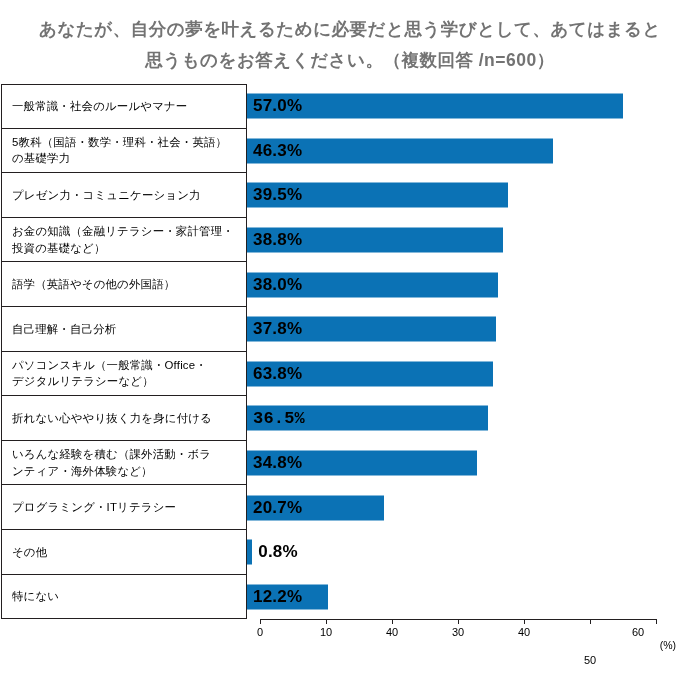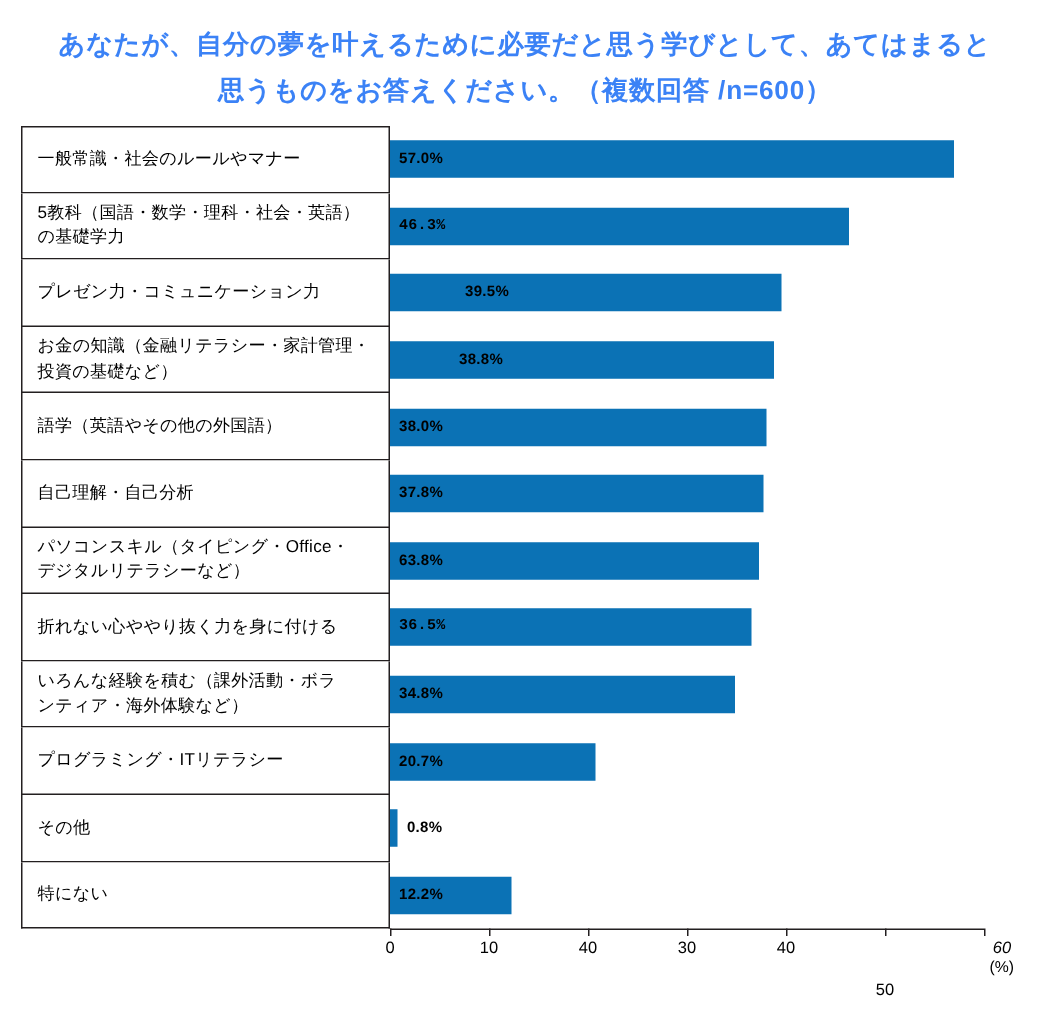--- a/index.html
+++ b/index.html
@@ -23,30 +23,30 @@
   #title {
     position: absolute;
     left: 0;
     top: 14px;
     width: 700px;
     text-align: center;
     font-size: 17.5px;
     font-weight: bold;
     line-height: 1.75;
     letter-spacing: 0.5px;
-    color: #3b82f6;
+    color: #737373;
   }
   #title .line {
     display: block;
     white-space: nowrap;
   }
   
   #chart {
     position: absolute;
-    left: 14px;
+    left: 1px;
     top: 84px;
     width: 672px;
     height: 580px;
   }
   .rows {
     position: absolute;
     left: 0;
     top: 0;
     width: 672px;
   }
@@ -85,21 +85,21 @@
     left: 0;
     top: 50%;
     transform: translateY(-50%);
     height: 25px;
     background: #0b72b5;
   }
   .bar-label {
     position: absolute;
     top: 50%;
     transform: translateY(-50%);
-    font-size: 10px;
+    font-size: 17px;
     font-weight: bold;
     color: #000;
     white-space: nowrap;
     letter-spacing: 0.2px;
   }
   
   #axis {
     position: absolute;
     left: 260px;
     top: 619px;
@@ -157,39 +157,39 @@
             <div class="bar" style="width: 376.2px; background: rgb(11, 114, 181);"></div>
             <div class="bar-label" style="left: 6px;">57.0%</div>
           </div>
         </div>
         <div class="row">
           <div class="cat-cell">
             <div><span>5教科（国語・数学・理科・社会・英語）</span><br><span>の基礎学力</span></div>
           </div>
           <div class="plot-cell">
             <div class="bar" style="width: 305.58px; background: rgb(11, 114, 181);"></div>
-            <div class="bar-label" style="left: 6px; font-family: Liberation Mono, monospace;">46.3%</div>
+            <div class="bar-label" style="left: 6px;">46.3%</div>
           </div>
         </div>
         <div class="row">
           <div class="cat-cell">
             <div><span>プレゼン力・コミュニケーション力</span></div>
           </div>
           <div class="plot-cell">
             <div class="bar" style="width: 260.7px; background: rgb(11, 114, 181);"></div>
-            <div class="bar-label" style="left: 6px; margin-left: 44px;">39.5%</div>
+            <div class="bar-label" style="left: 6px;">39.5%</div>
           </div>
         </div>
         <div class="row">
           <div class="cat-cell">
             <div><span>お金の知識（金融リテラシー・家計管理・</span><br><span>投資の基礎など）</span></div>
           </div>
           <div class="plot-cell">
             <div class="bar" style="width: 256.08px; background: rgb(11, 114, 181);"></div>
-            <div class="bar-label" style="left: 6px; margin-left: 40px;">38.8%</div>
+            <div class="bar-label" style="left: 6px;">38.8%</div>
           </div>
         </div>
         <div class="row">
           <div class="cat-cell">
             <div><span>語学（英語やその他の外国語）</span></div>
           </div>
           <div class="plot-cell">
             <div class="bar" style="width: 250.8px; background: rgb(11, 114, 181);"></div>
             <div class="bar-label" style="left: 6px;">38.0%</div>
           </div>
@@ -198,21 +198,21 @@
           <div class="cat-cell">
             <div><span>自己理解・自己分析</span></div>
           </div>
           <div class="plot-cell">
             <div class="bar" style="width: 249.48px; background: rgb(11, 114, 181);"></div>
             <div class="bar-label" style="left: 6px;">37.8%</div>
           </div>
         </div>
         <div class="row">
           <div class="cat-cell">
-            <div><span>パソコンスキル（タイピング・Office・</span><br><span>デジタルリテラシーなど）</span></div>
+            <div><span>パソコンスキル（一般常識・Office・</span><br><span>デジタルリテラシーなど）</span></div>
           </div>
           <div class="plot-cell">
             <div class="bar" style="width: 245.52px; background: rgb(11, 114, 181);"></div>
             <div class="bar-label" style="left: 6px;">63.8%</div>
           </div>
         </div>
         <div class="row">
           <div class="cat-cell">
             <div><span>折れない心ややり抜く力を身に付ける</span></div>
           </div>
@@ -269,16 +269,16 @@
       <div class="tick-label" style="left: 66px;">10</div>
       <div class="tick" style="left: 132px;"></div>
       <div class="tick-label" style="left: 132px;">40</div>
       <div class="tick" style="left: 198px;"></div>
       <div class="tick-label" style="left: 198px; text-align: center;">30</div>
       <div class="tick" style="left: 264px;"></div>
       <div class="tick-label" style="left: 264px;">40</div>
       <div class="tick" style="left: 330px;"></div>
       <div class="tick-label" style="left: 330px; margin-top: 28px;">50</div>
       <div class="tick" style="left: 396px;"></div>
-      <div class="tick-label" style="left: 408px; font-style: italic;">60</div>
+      <div class="tick-label" style="left: 378px;">60</div>
     </div>
 
 </div>
 
 </body></html>

